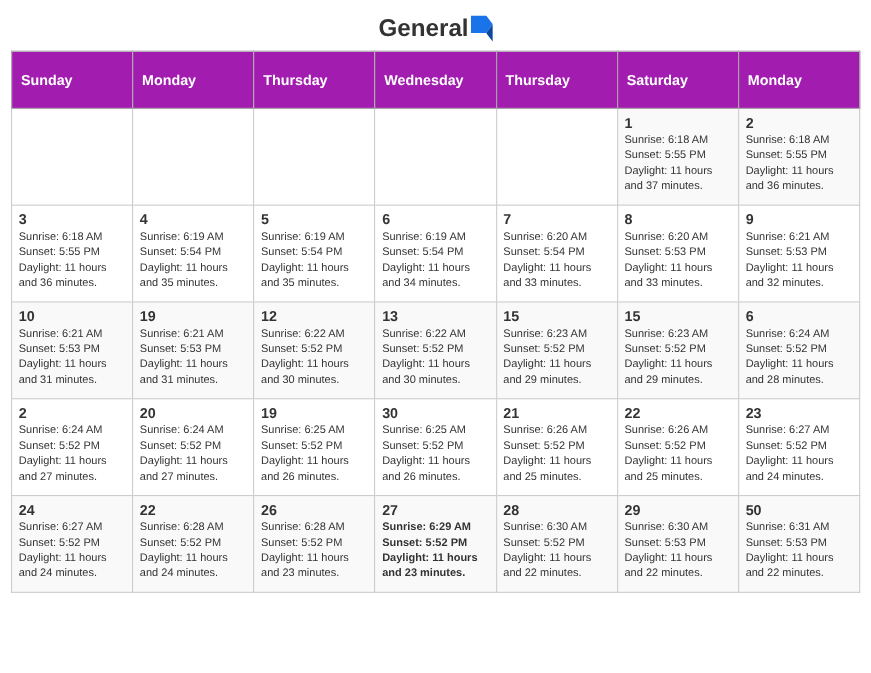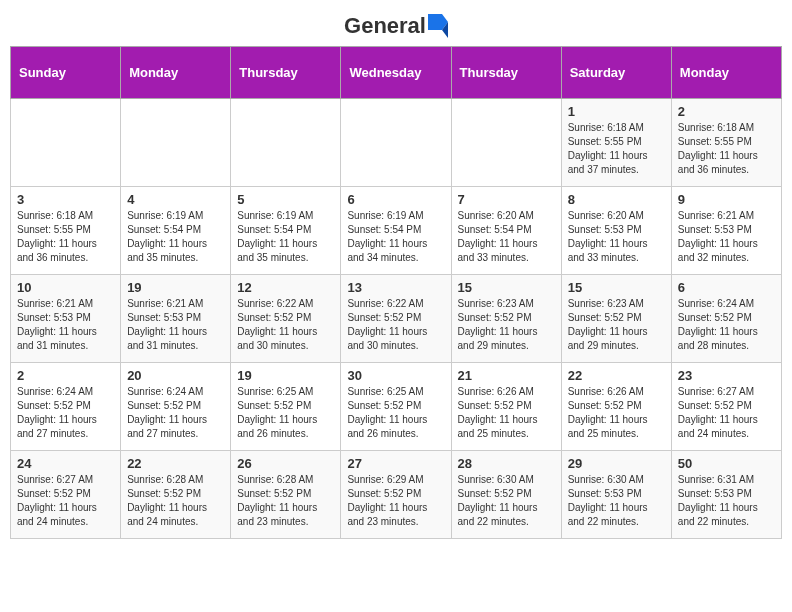--- a/index.html
+++ b/index.html
@@ -236,21 +236,21 @@
 Daylight: 11 hours
 and 24 minutes.</span></td>
         <td><span class="day-number">22</span><span class="day-info" style="white-space: pre-line;">Sunrise: 6:28 AM
 Sunset: 5:52 PM
 Daylight: 11 hours
 and 24 minutes.</span></td>
         <td><span class="day-number">26</span><span class="day-info" style="white-space: pre-line;">Sunrise: 6:28 AM
 Sunset: 5:52 PM
 Daylight: 11 hours
 and 23 minutes.</span></td>
-        <td><span class="day-number">27</span><span class="day-info" style="white-space: pre-line;">Sunrise: 6:29 AM
+        <td><span class="day-number">27</span><span class="day-info" style="white-space: pre-line; font-weight: bold;">Sunrise: 6:29 AM
 Sunset: 5:52 PM
 Daylight: 11 hours
 and 23 minutes.</span></td>
         <td><span class="day-number">28</span><span class="day-info" style="white-space: pre-line;">Sunrise: 6:30 AM
 Sunset: 5:52 PM
 Daylight: 11 hours
 and 22 minutes.</span></td>
         <td><span class="day-number">29</span><span class="day-info" style="white-space: pre-line;">Sunrise: 6:30 AM
 Sunset: 5:53 PM
 Daylight: 11 hours

